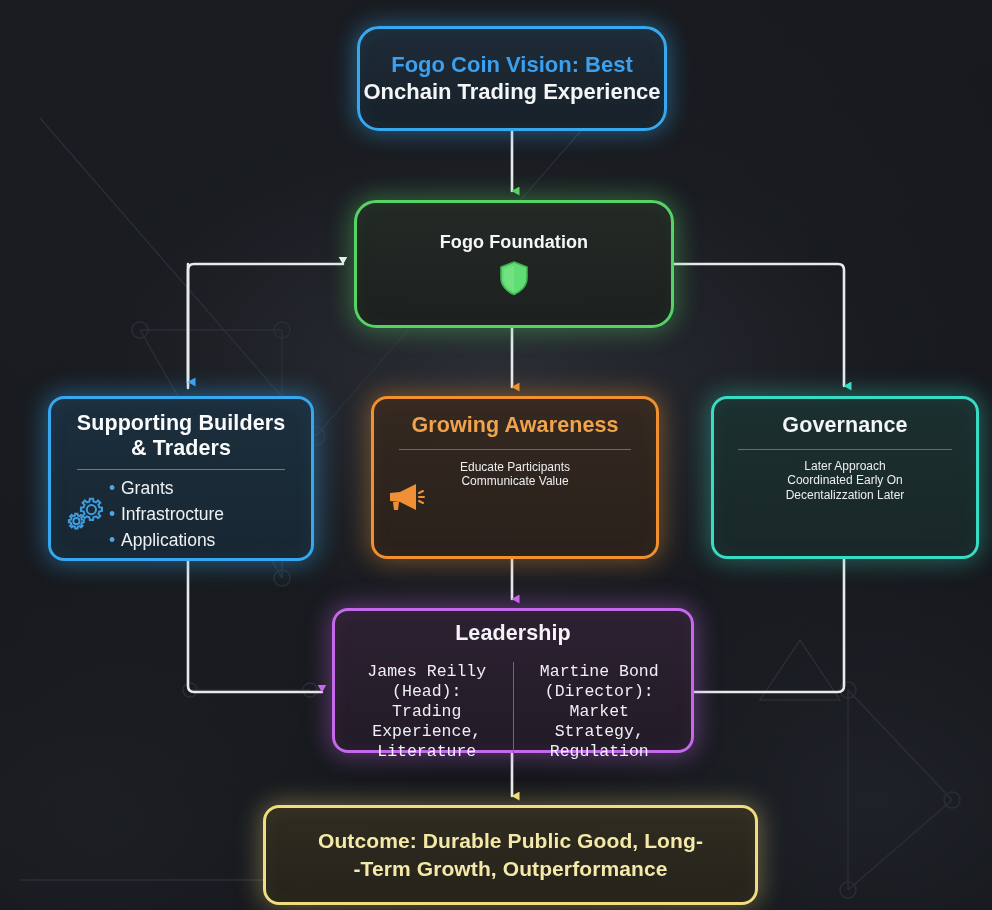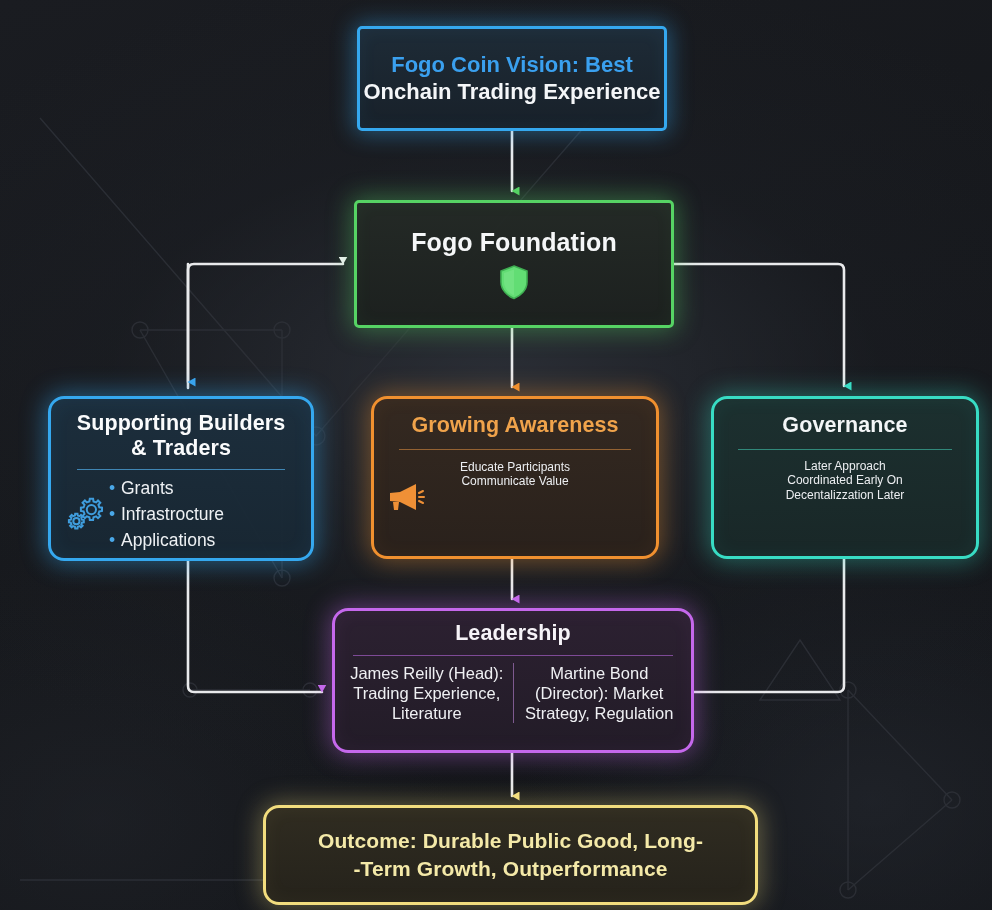--- a/index.html
+++ b/index.html
@@ -32,21 +32,21 @@
     position: absolute;
     inset: 0;
     opacity: 1;
     pointer-events: none;
   }
 
   
   .node {
     position: absolute;
     box-sizing: border-box;
-    border-radius: 5px;
+    border-radius: 22px;
     border-width: 3px;
     border-style: solid;
     display: flex;
     flex-direction: column;
     align-items: center;
     justify-content: center;
     text-align: center;
     color: #f0f2f4;
   }
   .node .title {
@@ -87,21 +87,21 @@
   }
 
   
   #node-foundation {
     left: 354px; top: 200px; width: 320px; height: 128px;
     border-color: #56d364;
     background: linear-gradient(180deg, rgba(36,42,38,0.95), rgba(28,32,30,0.95));
     box-shadow: 0 0 24px 3px rgba(86,211,100,0.40), inset 0 0 18px rgba(86,211,100,0.05);
   }
   #node-foundation .title {
-    font-size: 25px;
+    font-size: 18px;
     color: #f5f7f8;
     margin-bottom: 8px;
   }
   .shield-ico { display:block; }
 
   
   #node-builders {
     left: 48px; top: 396px; width: 266px; height: 165px;
     border-color: #35a8ef;
     border-radius: 16px;
@@ -166,21 +166,21 @@
     border-color: #c568ec;
     border-radius: 16px;
     background: linear-gradient(180deg, rgba(45,33,50,0.95), rgba(35,28,40,0.95));
     box-shadow: 0 0 24px 3px rgba(197,104,236,0.40), inset 0 0 20px rgba(197,104,236,0.06);
     justify-content: flex-start;
     padding-top: 10px;
   }
   #node-leadership .title { font-size: 21.5px; color:#f6f3f8; }
   #node-leadership .divider { background:#9b5ab9; width: 90%; margin-top: 9px; margin-bottom: 7px;}
   #node-leadership .cols {
-    display: flex; width: 100%; box-sizing: border-box; padding: 0 6px;
+    display: flex; width: 100%; box-sizing: border-box; padding: 0 6px; font-family: Liberation Mono, monospace;
   }
   #node-leadership .col {
     flex: 1; font-size: 16.5px; line-height: 1.22; color:#eff0f3; padding: 0 5px;
   }
   #node-leadership .col.left { border-right: 1px solid #7e5a90; }
 
   
   #node-outcome {
     left: 263px; top: 805px; width: 495px; height: 100px;
     border-color: #f2dd7e;

